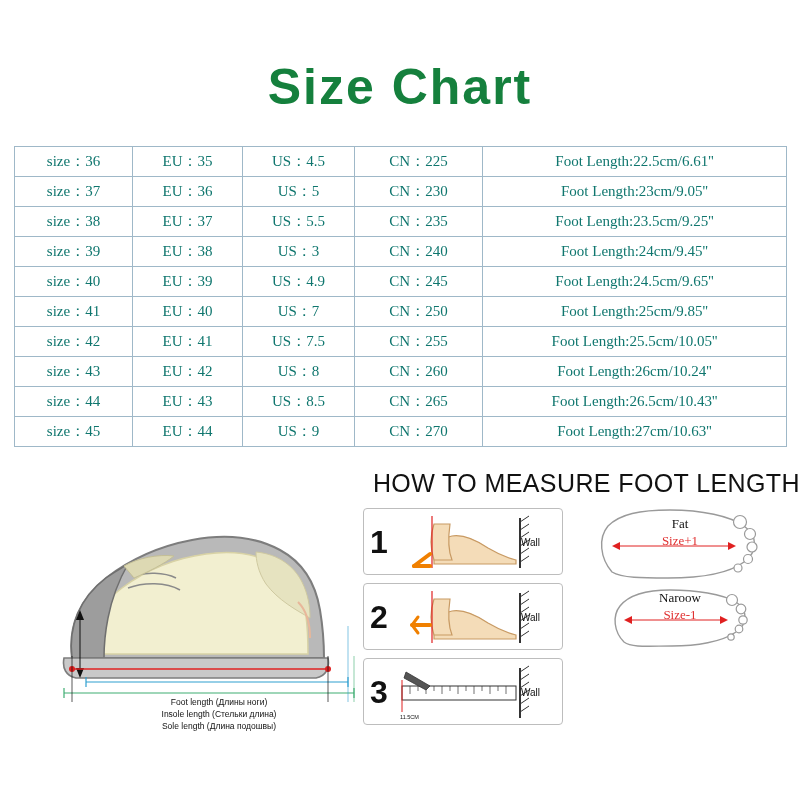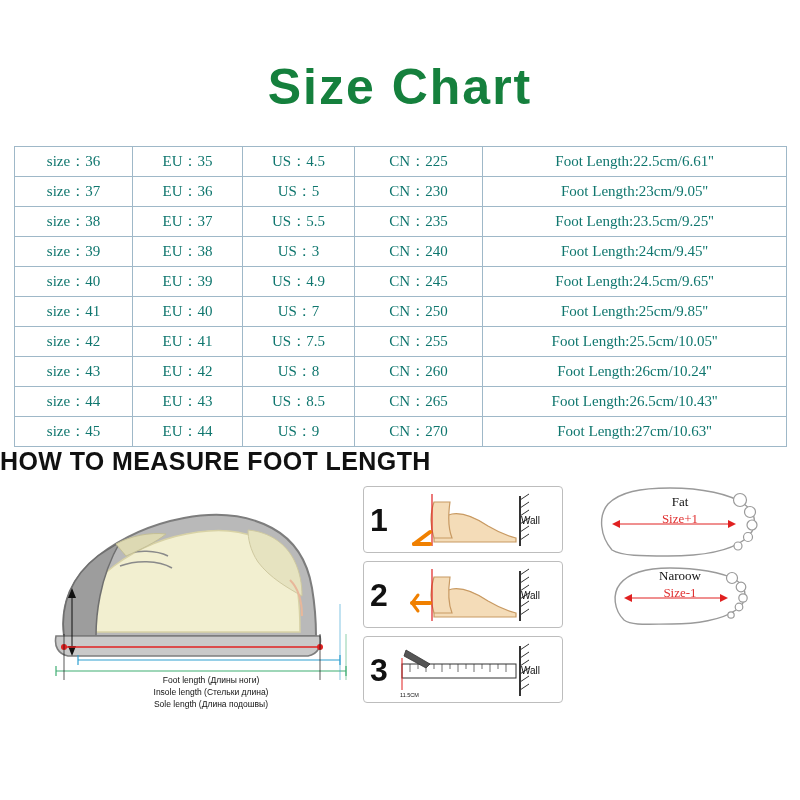--- a/index.html
+++ b/index.html
@@ -40,39 +40,40 @@
     font-family: "Liberation Serif", serif;
   }
   .c-size { width: 118px; }
   .c-eu   { width: 110px; }
   .c-us   { width: 112px; }
   .c-cn   { width: 128px; }
   .c-fl   { width: 304px; }
 
   
   .howto {
-    text-align: left;
+    text-align: right;
     font-size: 25px;
-    font-weight: bold;
+    font-weight: normal;
     color: #111;
+    margin-top: 22px;
     letter-spacing: 0.4px;
     font-family: "Liberation Sans", sans-serif;
   }
 
   
   .illus {
     position: relative;
     width: 800px;
     height: 235px;
     margin-top: 8px;
   }
   .panel { position: absolute; }
 
   
-  .shoe-panel { left: 20px; top: 0; width: 330px; height: 230px; }
+  .shoe-panel { left: 28px; top: 0; width: 330px; height: 230px; }
 
   
   .steps-panel { left: 363px; top: 2px; width: 200px; height: 218px; }
   .step-box {
     position: relative;
     width: 200px; height: 67px;
     border: 1px solid #bdbdbd;
     border-radius: 4px;
     background: #fff;
     margin-bottom: 8px;

